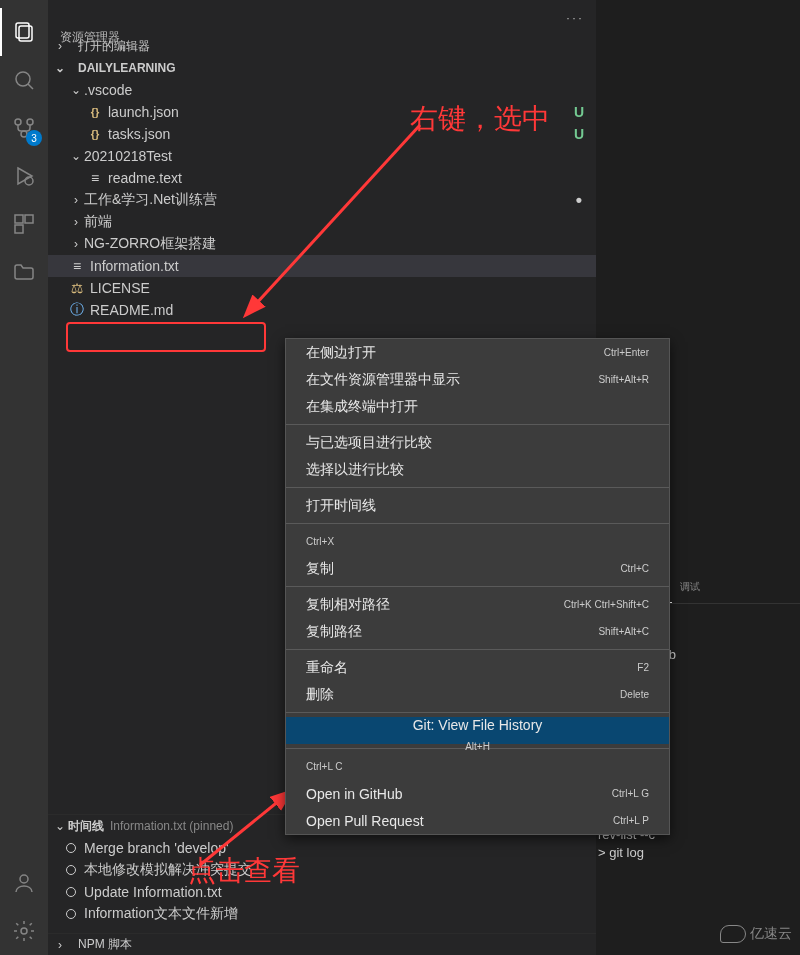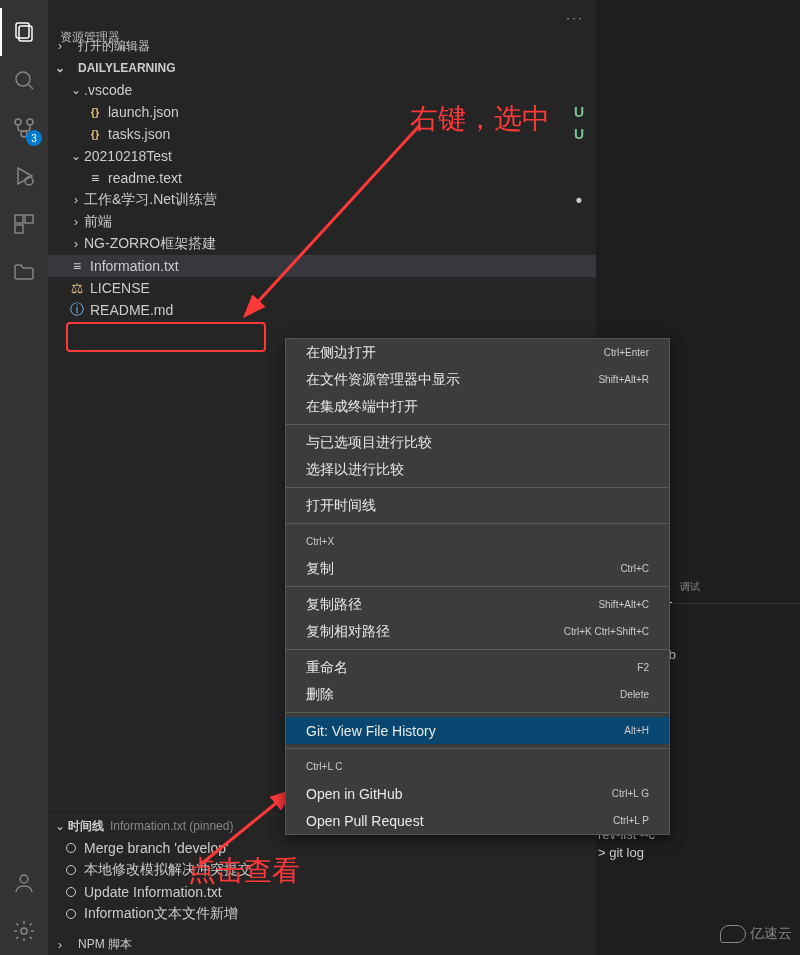--- a/index.html
+++ b/index.html
@@ -38,21 +38,21 @@
 .timeline { border-top: 1px solid #2b2b2b; }
 .tl-hdr { height: 22px; display: flex; align-items: center; padding: 0 4px; font-size: 12px; }
 .tl-hdr .sub { color: #888; margin-left: 6px; }
 .tl-row { display: flex; align-items: center; height: 22px; padding-left: 18px; font-size: 14px; }
 .tl-row .circ { width: 10px; height: 10px; border: 1.5px solid #cccccc; border-radius: 50%; margin-right: 8px; }
 .contextmenu { position: absolute; left: 285px; top: 338px; width: 385px; background: #3c3c3c; box-shadow: 0 4px 12px rgba(0,0,0,0.6); border: 1px solid #555; z-index: 10; }
 .cm-item { height: 27px; display: flex; align-items: center; padding: 0 20px; color: #e8e8e8; font-size: 14px; cursor: pointer; gap: 8px; }
 .cm-item .l { flex: 1; }
 .cm-item .k { color: #cccccc; font-size: 10px; }
 .cm-sep { height: 1px; background: #5a5a5a; margin: 4px 0; }
-.cm-item.hover { background: #094771; }
+.cm-item.hover { background: #094771; flex-direction: column; }
 .terminal { flex: 1; background: #1e1e1e; color: #cccccc; font-family: Consolas, monospace; font-size: 13px; padding-top: 576px; overflow: hidden; }
 .term-tabs { display: flex; height: 28px; border-bottom: 1px solid #333; padding-left: 4px; }
 .term-tab { padding: 4px 8px; color: #888; font-size: 10px; }
 .term-tab.active { color: #fff; border-bottom: 1px solid #fff; }
 .term-body { padding: 6px 0 0 2px; white-space: pre; line-height: 18px; }
 .yisu { position: absolute; right: 8px; bottom: 12px; color: #888; font-size: 14px; display: flex; align-items: center; gap: 4px; }
 .yisu .c { width: 26px; height: 18px; border: 1.5px solid #888; border-radius: 9px 9px 9px 3px; }
 svg { display: block; }
 </style>
 </head>
@@ -276,26 +276,26 @@
     <div class="cm-sep"></div>
     <div class="cm-item">
       <span class="k">Ctrl+X</span>
     </div>
     <div class="cm-item">
       <span class="l">复制</span>
       <span class="k">Ctrl+C</span>
     </div>
     <div class="cm-sep"></div>
     <div class="cm-item">
+      <span class="l">复制相对路径</span>
+      <span class="k">Ctrl+K Ctrl+Shift+C</span>
+    </div>
+    <div class="cm-item">
       <span class="l">复制路径</span>
       <span class="k">Shift+Alt+C</span>
-    </div>
-    <div class="cm-item">
-      <span class="l">复制相对路径</span>
-      <span class="k">Ctrl+K Ctrl+Shift+C</span>
     </div>
     <div class="cm-sep"></div>
     <div class="cm-item">
       <span class="l">重命名</span>
       <span class="k">F2</span>
     </div>
     <div class="cm-item">
       <span class="l">删除</span>
       <span class="k">Delete</span>
     </div>

